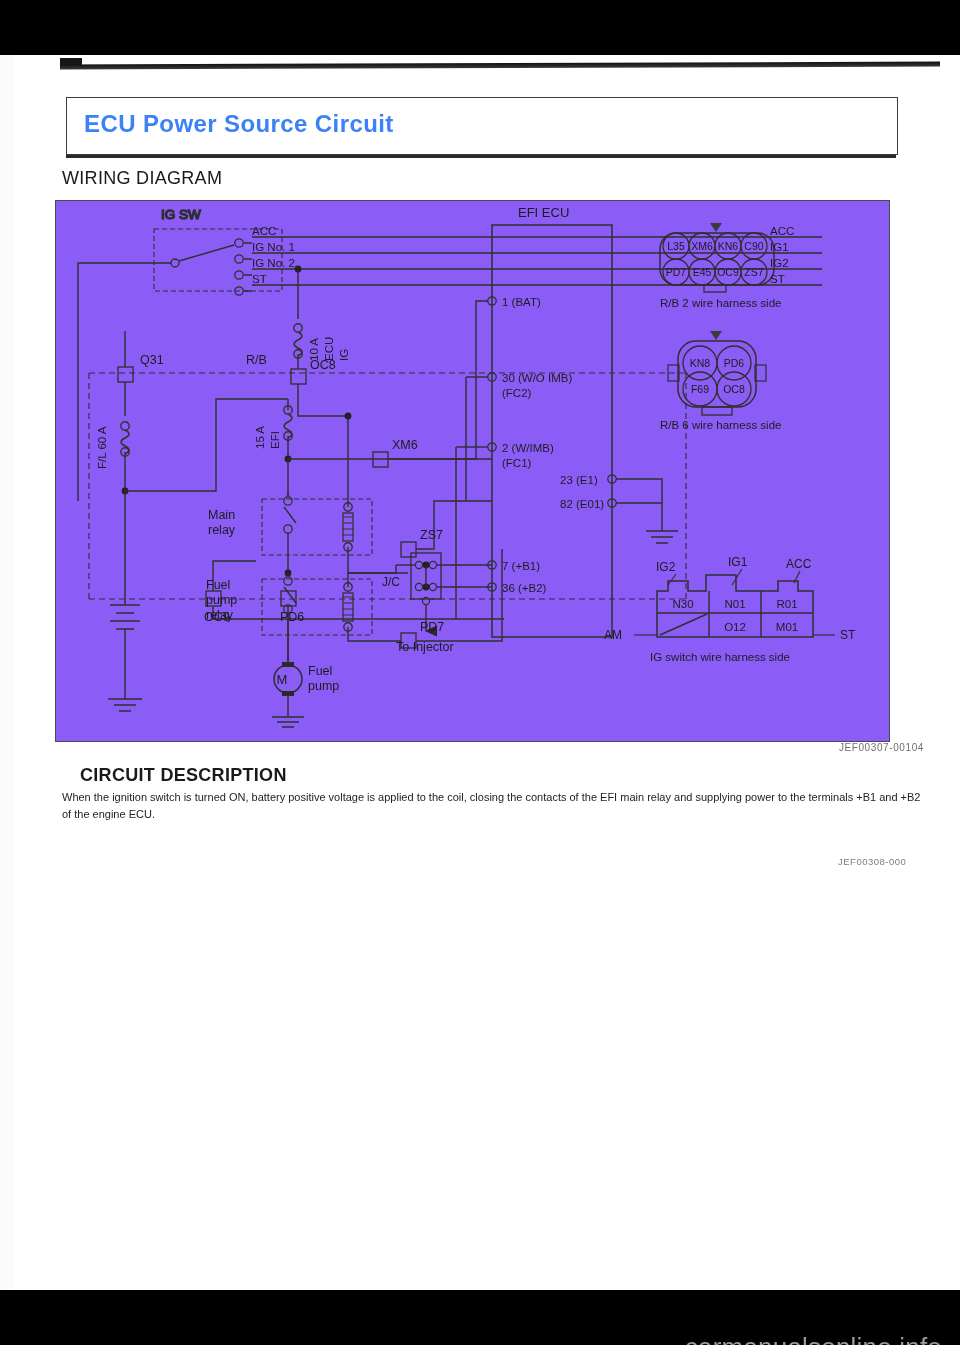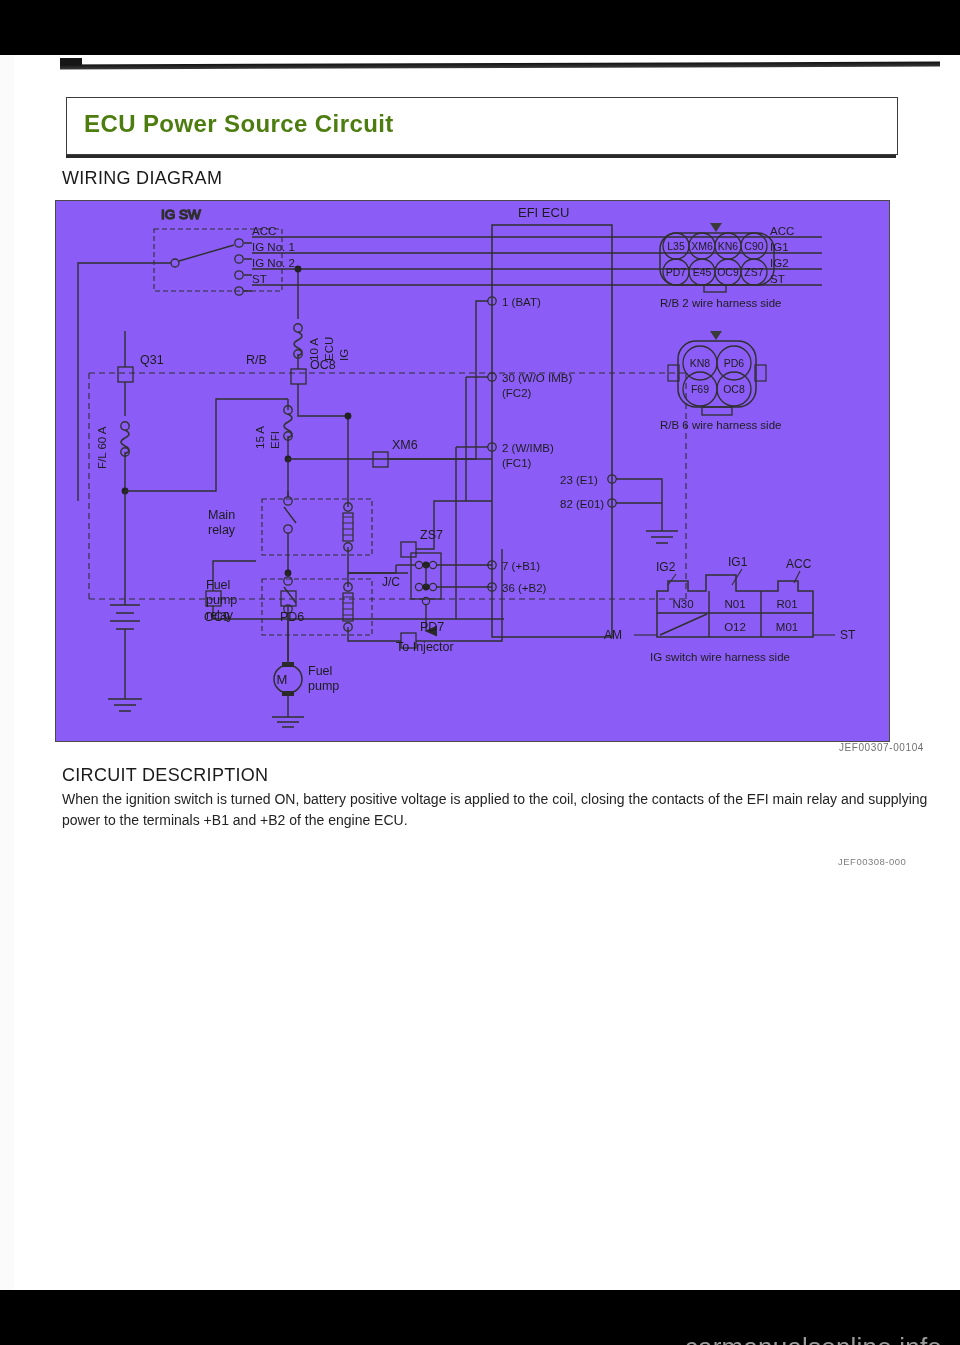--- a/index.html
+++ b/index.html
@@ -13,33 +13,33 @@
              background:linear-gradient(to bottom,#111,#3a3a3a);transform:rotate(-0.18deg);}
   .page-rule-stub{position:absolute;left:60px;top:58px;width:22px;height:8px;background:#161616;}
   .watermark-bar{position:absolute;left:0;top:1290px;width:960px;height:55px;background:#000;}
   .watermark-text{position:absolute;left:0;top:1302px;width:942px;text-align:right;
                   font-size:26px;color:#9a9a9a;letter-spacing:.2px;margin-top:30px;}
 
   
   .title-box{position:absolute;left:66px;top:97px;width:830px;height:56px;
              border:1.5px solid #3c3c3c;background:#fff;}
   .title-text{position:absolute;left:84px;top:110px;font-size:24px;font-weight:bold;
-              letter-spacing:.4px;color:#4d7c0f;}
+              letter-spacing:.4px;color:#3b82f6;}
   .title-underline{position:absolute;left:66px;top:155px;width:830px;height:3px;background:#2a2a2a;}
   .section-head{position:absolute;left:62px;top:168px;font-size:18px;font-weight:normal;letter-spacing:.3px;}
 
   
   .diagram{position:absolute;left:55px;top:200px;width:833px;height:540px;
            border:1.3px solid #4a4a4a;background:#8b5cf6;}
   .dgm{position:absolute;left:0;top:0;width:833px;height:540px;}
   .ref-code{position:absolute;right:36px;top:742px;font-size:10px;color:#6f6f6f;letter-spacing:.6px;}
 
   
-  .cd-head{position:absolute;left:62px;top:765px;font-size:18px;font-weight:normal;letter-spacing:.3px;}
-  .cd-body{position:absolute;left:62px;top:789px;width:866px;font-size:14px;line-height:1.5;color:#232323;}
+  .cd-head{position:absolute;left:80px;top:765px;font-size:18px;font-weight:bold;letter-spacing:.3px;}
+  .cd-body{position:absolute;left:62px;top:789px;width:866px;font-size:11px;line-height:1.5;color:#232323;}
   .ref-code2{position:absolute;left:838px;top:828px;font-size:9.5px;color:#7d7d7d;letter-spacing:.5px;margin-top:28px;}
 
   text{font-family:"Liberation Sans",sans-serif;fill:#1d1d1d;}
 </style>
 </head>
 <body>
 
 <div class="scan-top-bar"></div>
 <div class="scan-left-edge"></div>
 <div class="page-rule-stub"></div>

